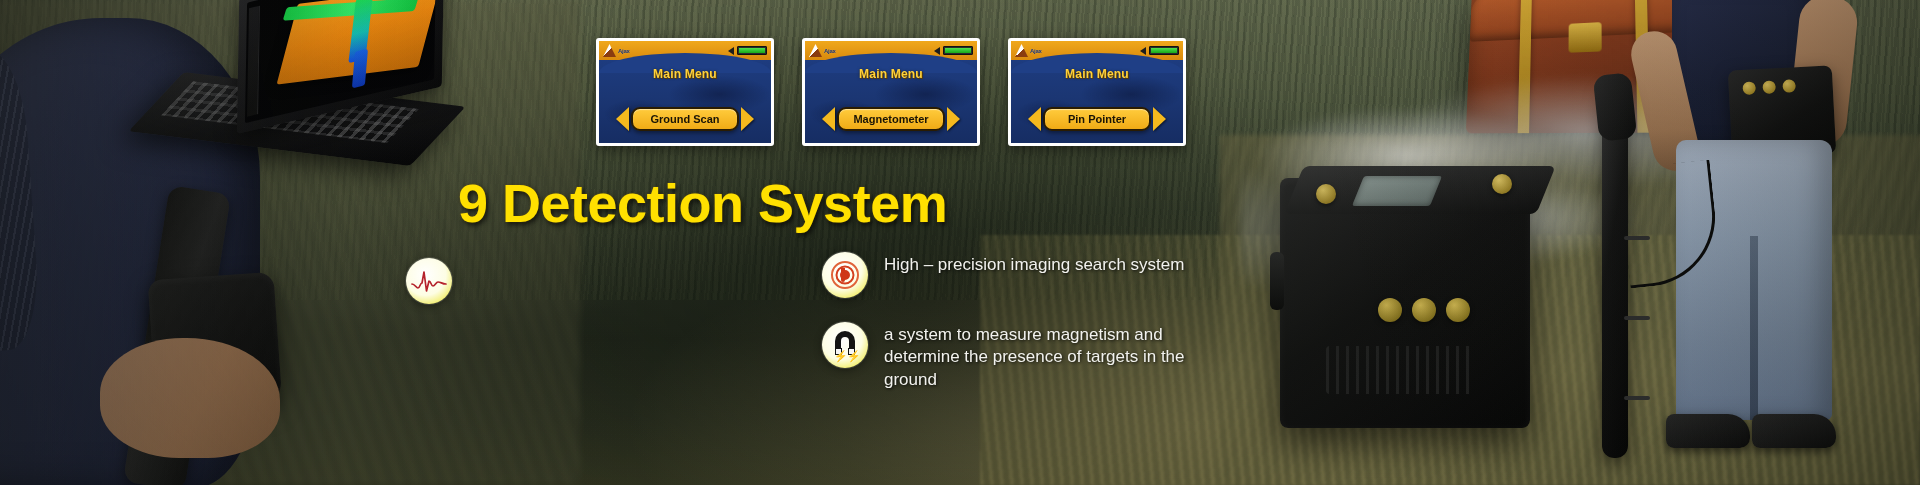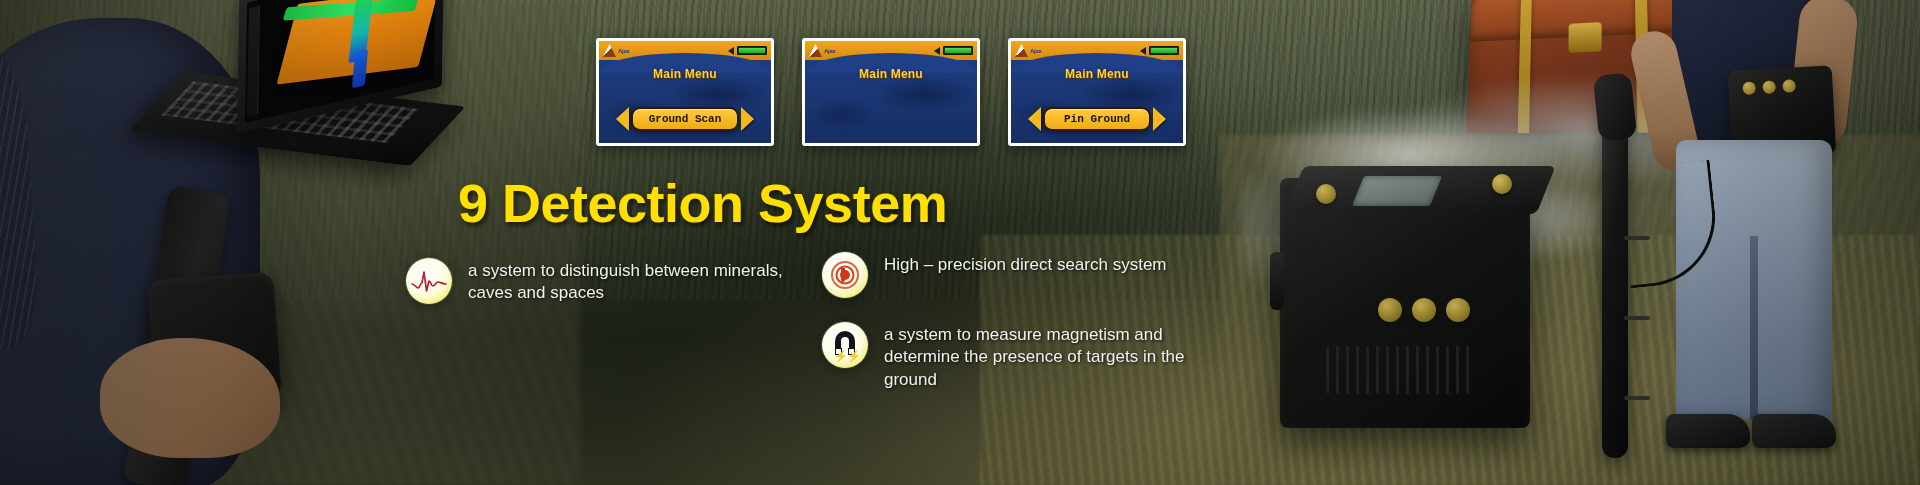--- a/index.html
+++ b/index.html
@@ -348,21 +348,20 @@
     position:absolute; left:0; right:0; top:26px; bottom:0;
     background:
       radial-gradient(ellipse 70px 26px at 70% 36%, rgba(12,24,60,.65) 0%, rgba(0,0,0,0) 72%),
       radial-gradient(ellipse 44px 20px at 22% 62%, rgba(12,24,60,.5) 0%, rgba(0,0,0,0) 74%);
     opacity:.9;
   }
   .scr-selrow {
     position:absolute; left:0; right:0; bottom:12px;
     display:flex; align-items:center; justify-content:center; gap:2px;
     z-index:4;
-    font-family:Liberation Mono, monospace;
   }
   .arrow-l, .arrow-r {
     width:0; height:0; border-style:solid; flex:0 0 auto;
     filter:drop-shadow(1px 1px 1px rgba(0,0,0,.6));
   }
   .arrow-l { border-width:12px 13px 12px 0; border-color:transparent #f5b91e transparent transparent; }
   .arrow-r { border-width:12px 0 12px 13px; border-color:transparent transparent transparent #f5b91e; }
   .scr-button {
     background:linear-gradient(180deg,#ffcb3c 0%,#f0ab16 100%);
     border:2px solid #2a1c02;
@@ -590,76 +589,80 @@
         </div>
         <div class="scr-status">
           <span class="scr-speaker"></span>
           <span class="scr-battery">
               <i></i>
             </span>
         </div>
       </div>
       <div class="scr-map"></div>
       <div class="scr-title">Main Menu</div>
+      <div class="scr-selrow">
+        <span class="arrow-l"></span>
+        <span class="scr-button">Magnetometer</span>
+        <span class="arrow-r"></span>
+      </div>
     </div>
 
     <div class="screen">
       <div class="scr-topbar">
         <div class="scr-logo">
           <span class="scr-logo-mark"></span>
           <span class="scr-logo-txt">Ajax</span>
         </div>
         <div class="scr-status">
           <span class="scr-speaker"></span>
           <span class="scr-battery">
               <i></i>
             </span>
         </div>
       </div>
       <div class="scr-map"></div>
       <div class="scr-title">Main Menu</div>
       <div class="scr-selrow">
         <span class="arrow-l"></span>
-        <span class="scr-button">Pin Ground</span>
+        <span class="scr-button">Pin Pointer</span>
         <span class="arrow-r"></span>
       </div>
     </div>
   </div>
 
   <div class="headline">9 Detection System</div>
 
   <div class="features">
 
     <div class="col col-left">
 
 
       <div class="feature multi">
         <span class="f-icon">
           <svg class="ic-wave" viewBox="0 0 36 26" fill="none">
             <path d="M1 16 C4 16, 5 20, 7 20 C9 20, 9 15, 11 15 L13 4 L15.5 23 L18 13 C20 13, 20 18, 22 18 C24 18, 25 14, 27 14 C30 14, 31 16, 35 16" stroke="#b5232c" stroke-width="1.7" stroke-linecap="round" stroke-linejoin="round"></path>
           </svg>
         </span>
-        <span class="f-text">a system to distinguish between minerals, caves and spaces</span>
       </div>
 
 
     </div>
 
     <div class="col col-right">
 
       <div class="feature multi">
         <span class="f-icon">
           <span class="ic-radar">
             <span class="r1"></span>
               <span class="r2"></span>
             <span class="stem"></span>
               <span class="r3"></span>
           </span>
         </span>
-        <span class="f-text">High – precision direct search system</span>
+        <span class="f-text">High – precision imaging search system</span>
       </div>
 
       <div class="feature multi">
         <span class="f-icon">
           <span class="ic-magnet">
             <span class="u"></span>
             <span class="tip t1"></span>
               <span class="tip t2"></span>
             <span class="bolt z1">⚡</span>
               <span class="bolt z2">⚡</span>

